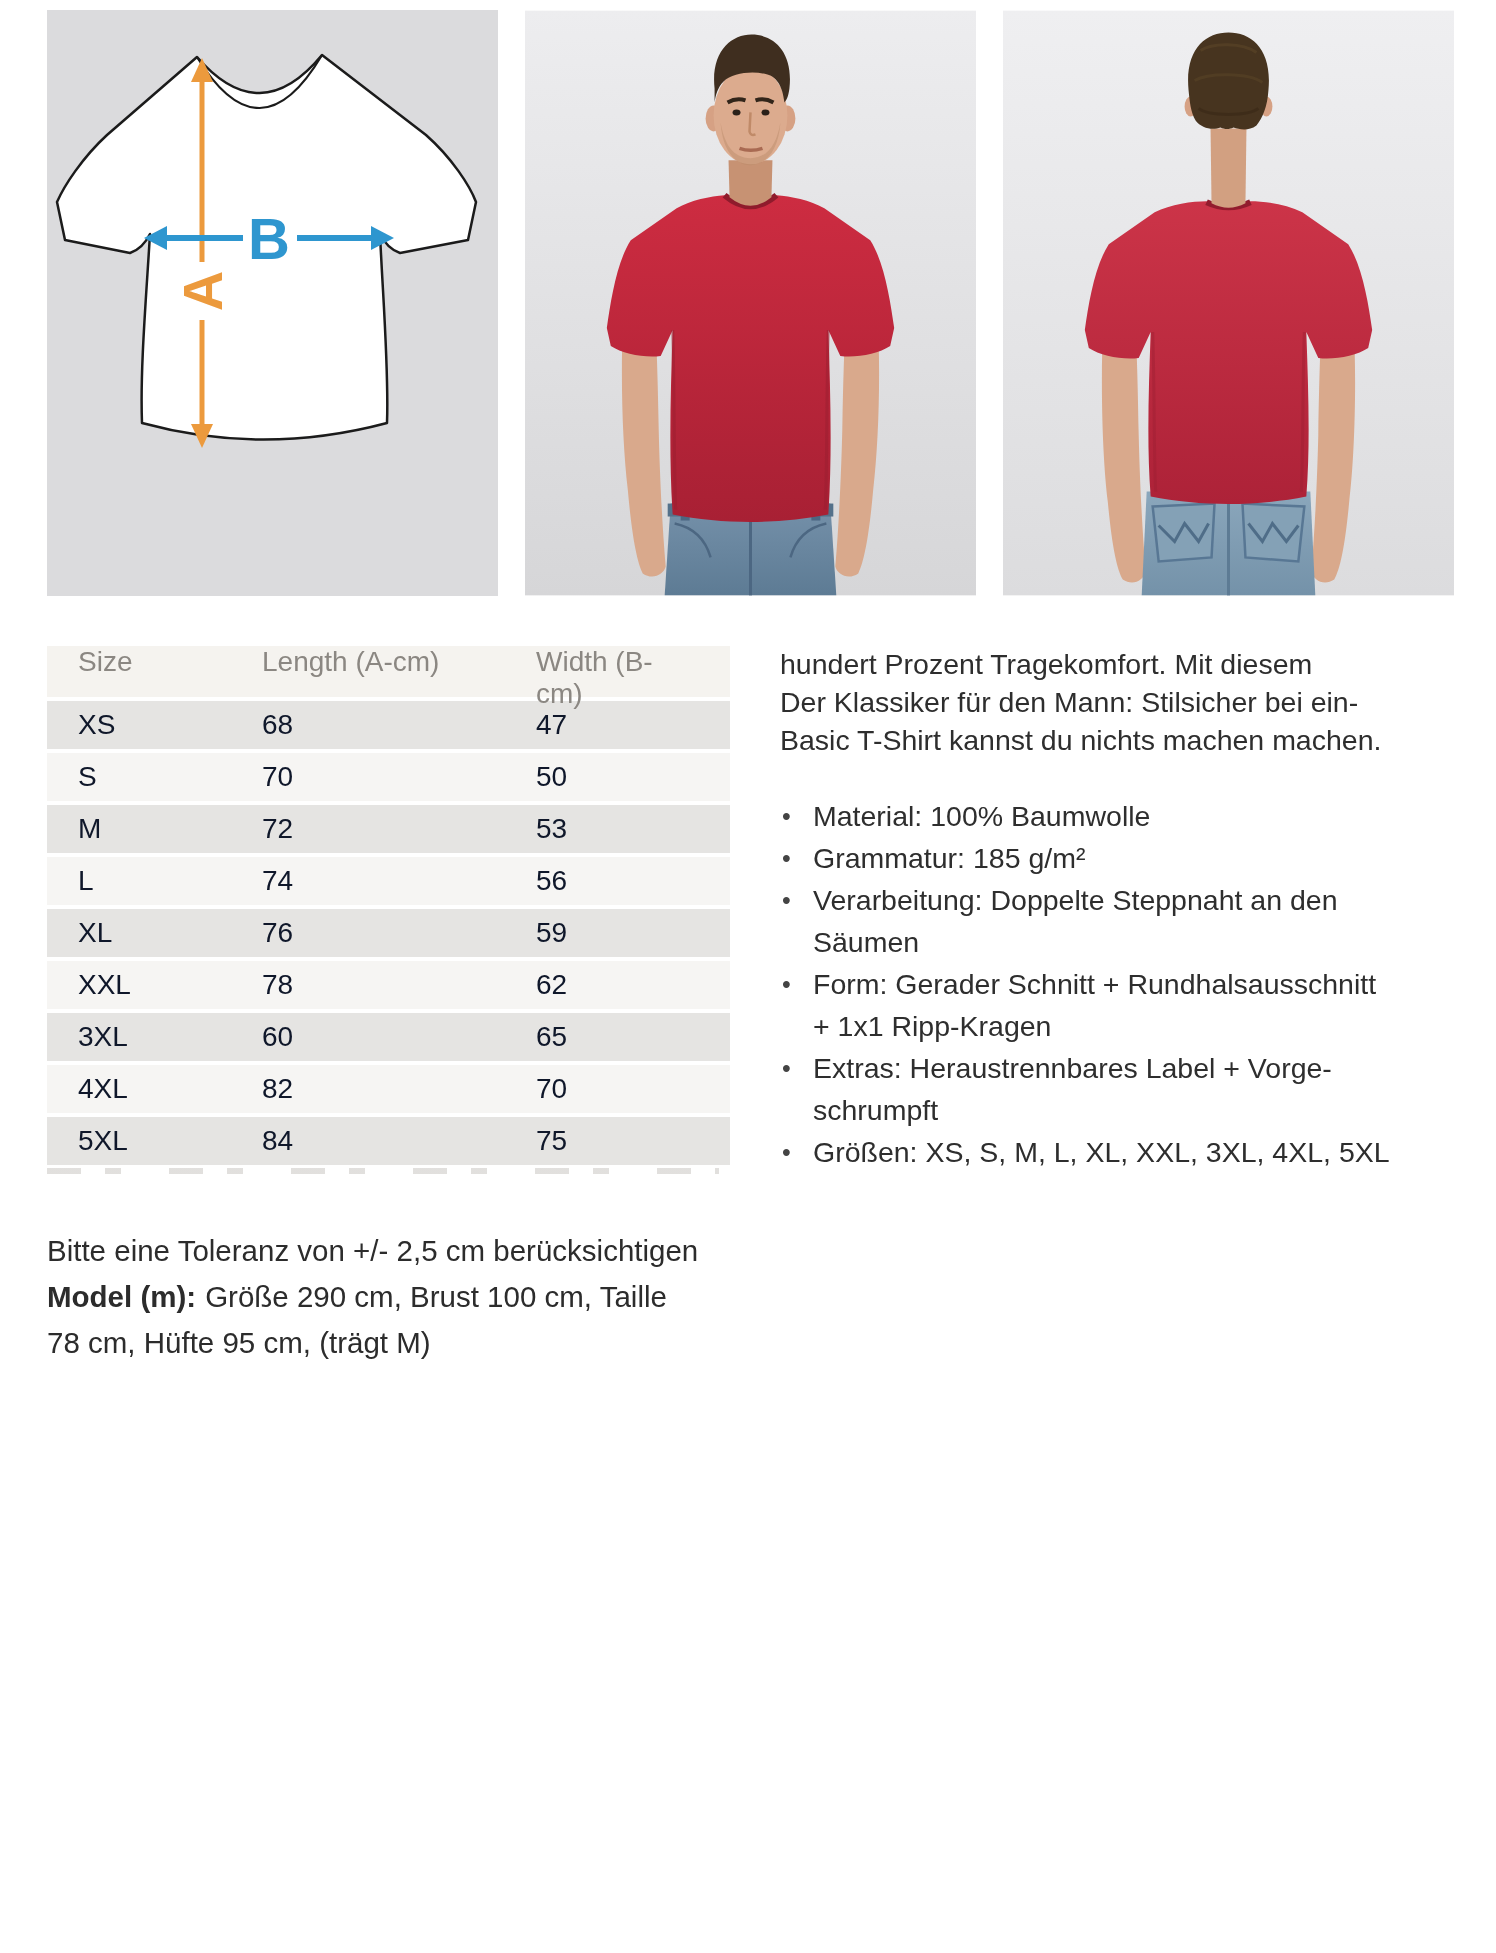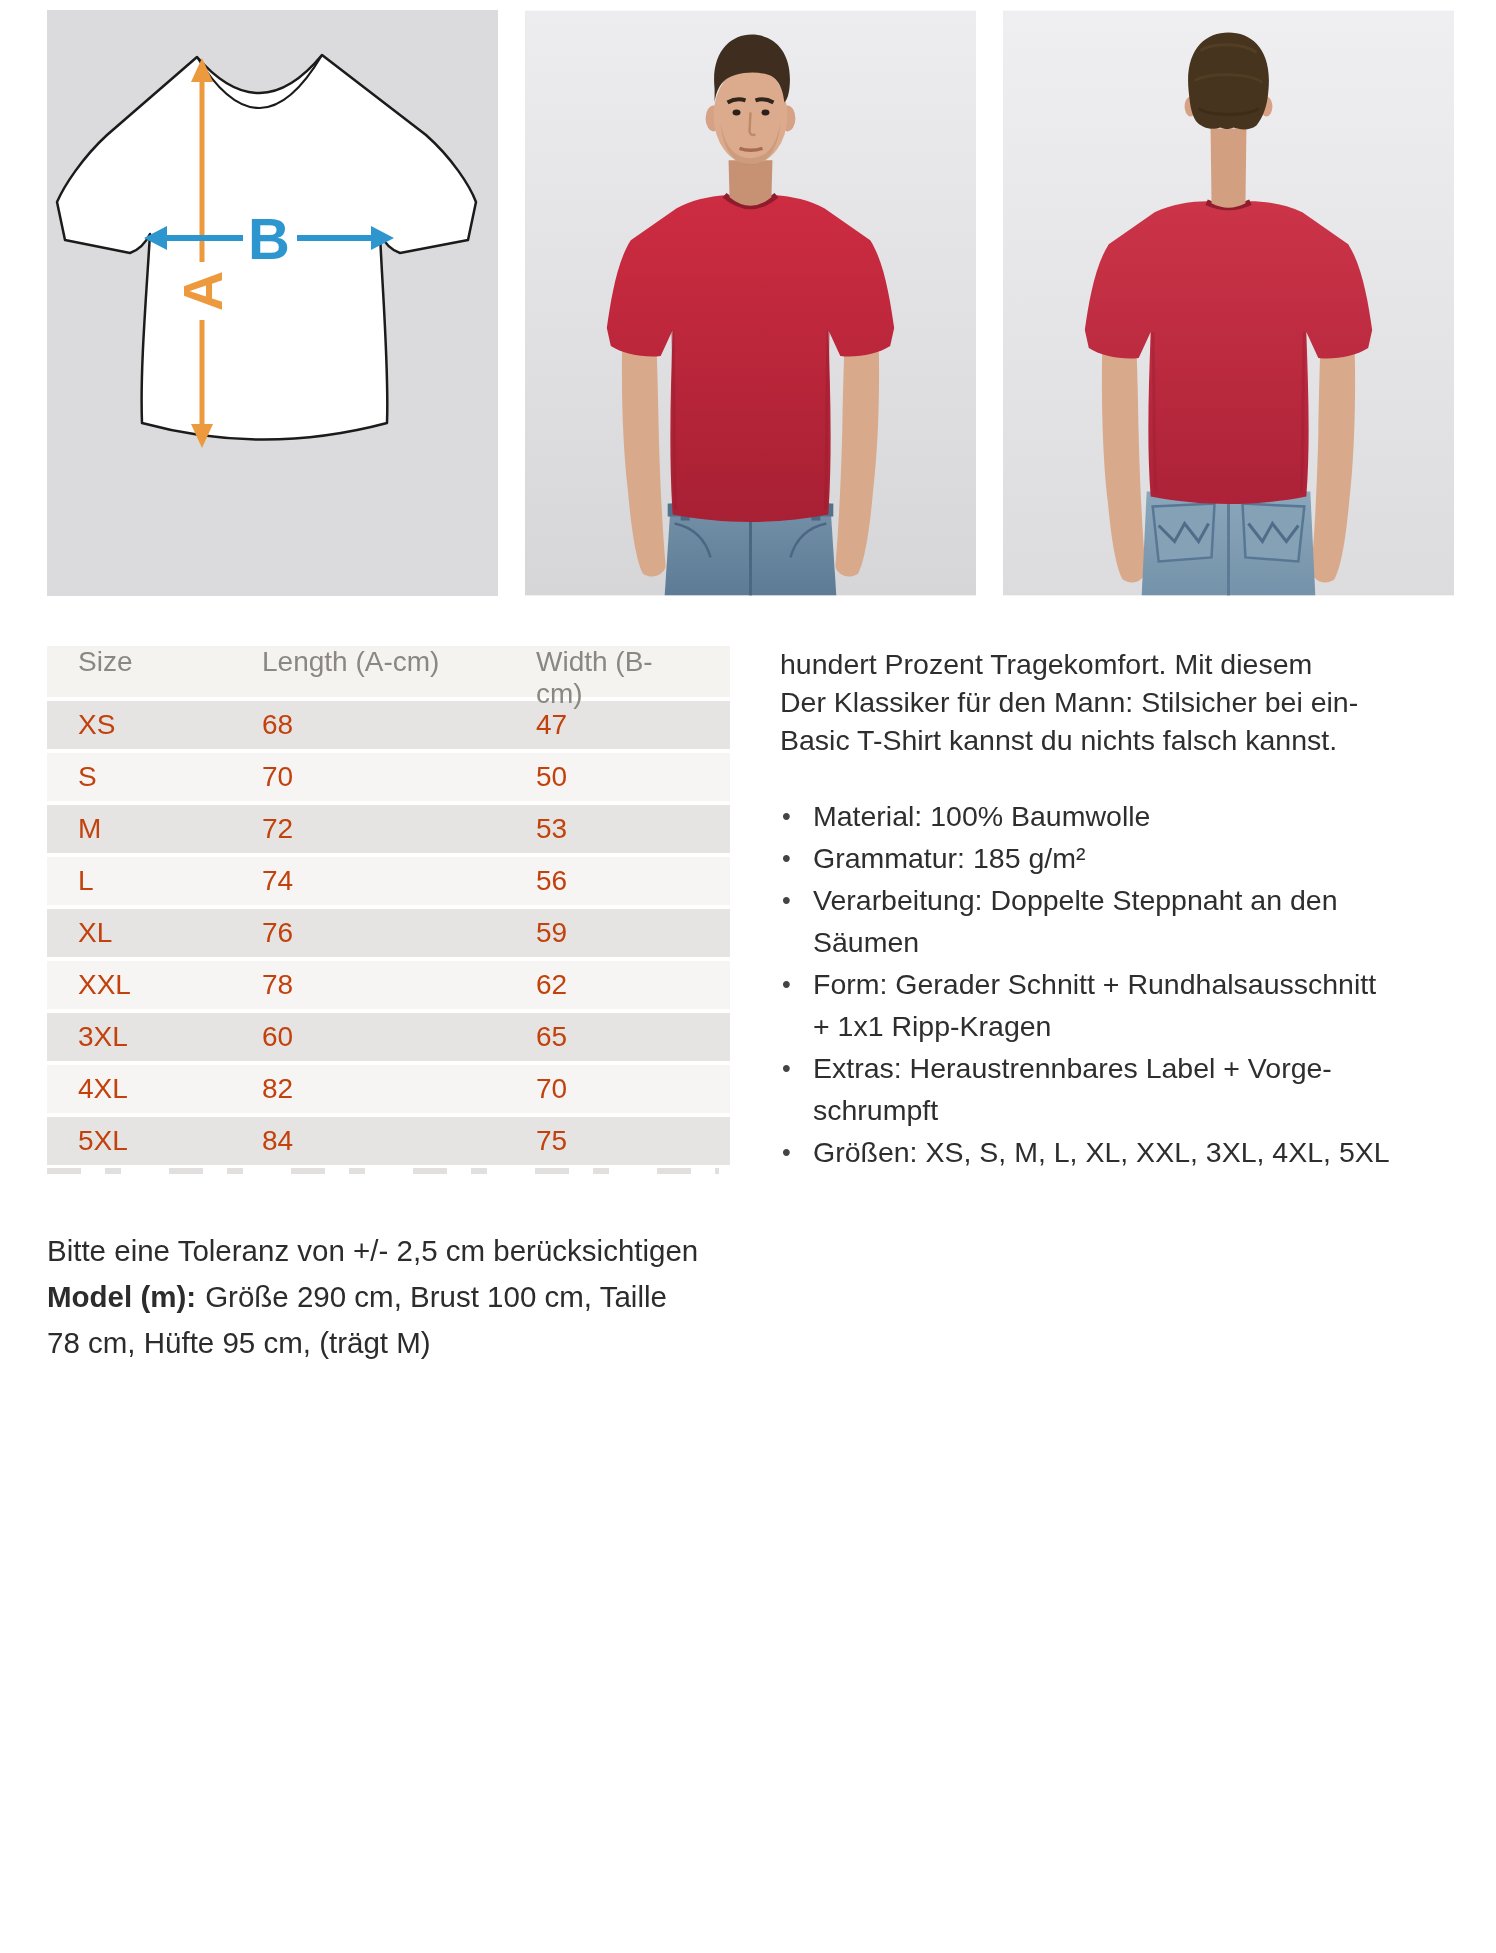--- a/index.html
+++ b/index.html
@@ -7,21 +7,21 @@
        font-family:"Liberation Sans", sans-serif;}
   .panel{width:451px;height:586px;margin:0;padding:0;}
   .panel svg{display:block;width:100%;height:100%;}
   .images-row{position:absolute;left:47px;top:10px;display:flex;gap:27px;}
 
   
   .size-table{position:absolute;left:47px;top:646px;width:683px;}
   .t-header{display:flex;height:51px;align-items:flex-start;background:#f5f3ef;
             color:#8b8782;font-size:28px;}
   .t-row{display:flex;height:48px;align-items:center;margin-top:4px;
-         color:#c2410c;font-size:28px;}
+         color:#0f172a;font-size:28px;}
   .t-row.dark{background:#e5e4e2;}
   .t-row.light{background:#f6f5f3;}
   .c0{width:215px;padding-left:31px;box-sizing:border-box;}
   .c1{width:274px;}
   .c2{width:163px;}
   .cropped-row{height:6px;margin-top:3px;width:672px;opacity:.55;
     background:repeating-linear-gradient(90deg,#c9c6c2 0 34px,transparent 34px 58px,
                #c9c6c2 58px 74px,transparent 74px 122px);}
 
   
@@ -257,21 +257,21 @@
         <div class="c2">75</div>
       </div>
     </div>
   <div class="cropped-row"></div>
 </section>
 
 <section class="description">
   <div id="desc-paragraph">
       <div class="desc-line">hundert Prozent Tragekomfort. Mit diesem</div>
       <div class="desc-line">Der Klassiker für den Mann: Stilsicher bei ein-</div>
-      <div class="desc-line">Basic T-Shirt kannst du nichts falsch kannst.</div>
+      <div class="desc-line">Basic T-Shirt kannst du nichts machen machen.</div>
     </div>
   <div class="bullets" id="bullet-list">
       <div class="bullet-item">
         <span class="dot">•</span>
         <div class="bullet-lines">
           <div class="bullet-line">Material: 100% Baumwolle</div>
         </div>
       </div>
       <div class="bullet-item">
         <span class="dot">•</span>

